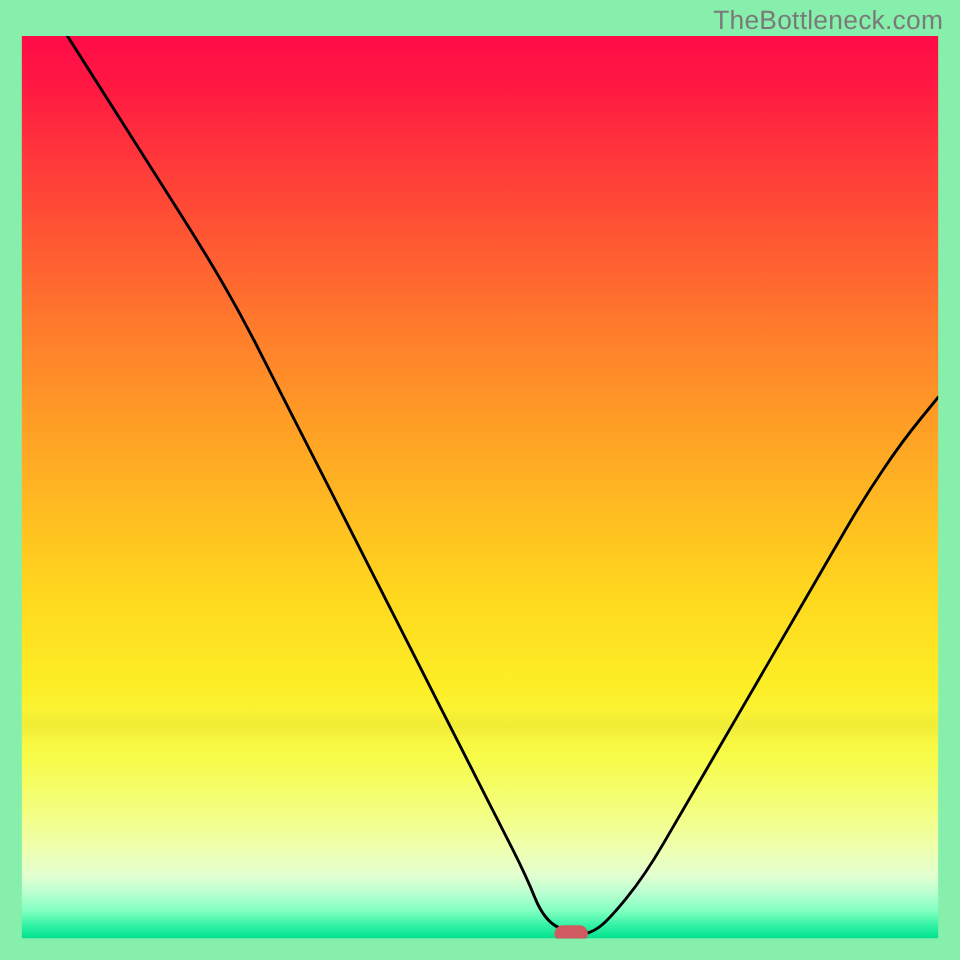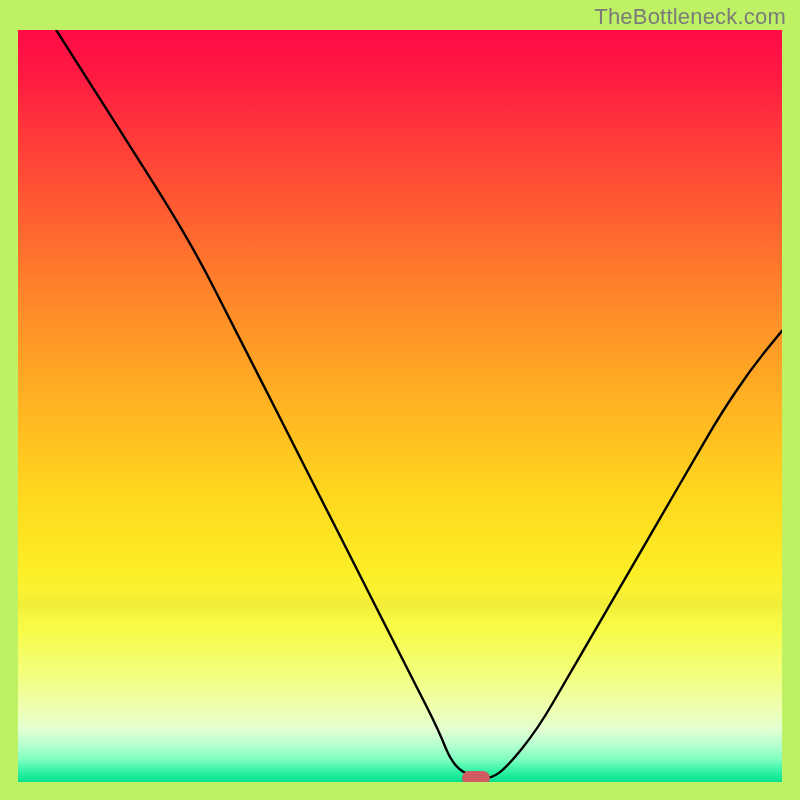--- a/index.html
+++ b/index.html
@@ -10,21 +10,21 @@
     background: #000;
     overflow: hidden;
     font-family: Arial, Helvetica, sans-serif;
   }
   .frame {
     position: absolute;
     left: 0;
     top: 0;
     width: 800px;
     height: 800px;
-    background: #bef264;
+    background: #86efac;
   }
   .plot {
     position: absolute;
     left: 18px;
     top: 30px;
     width: 764px;
     height: 752px;
     overflow: hidden;
   }
   .gradient {

